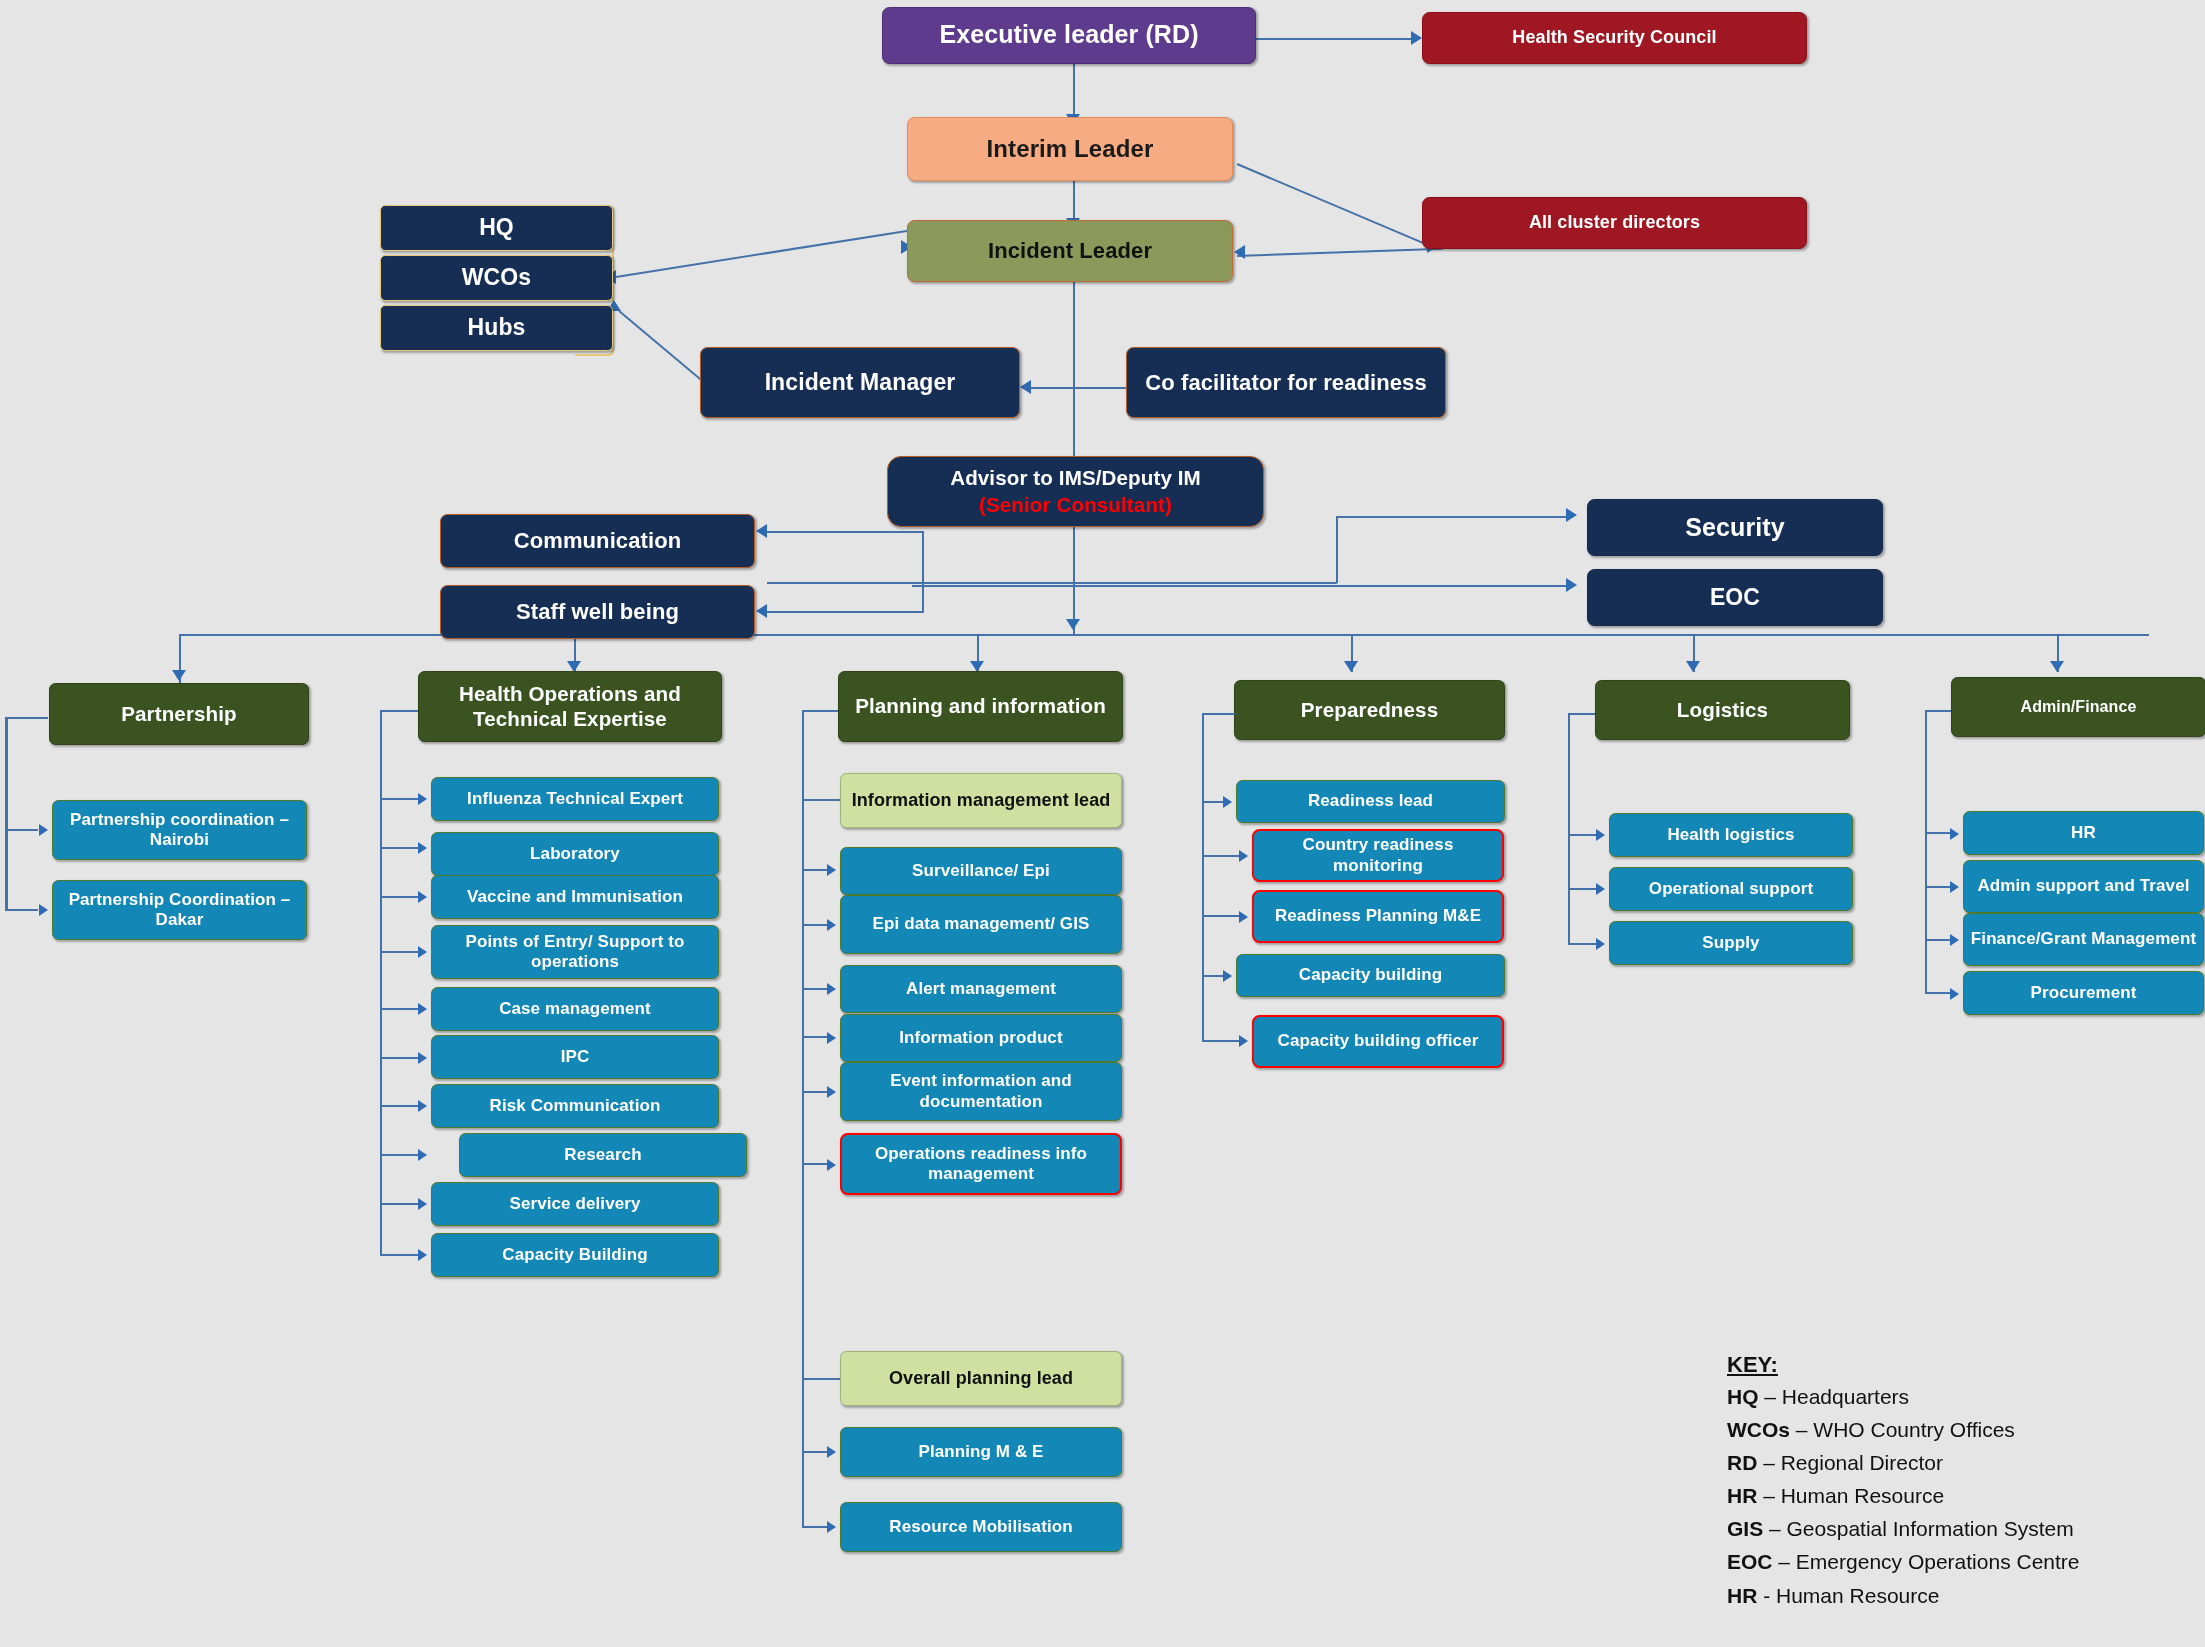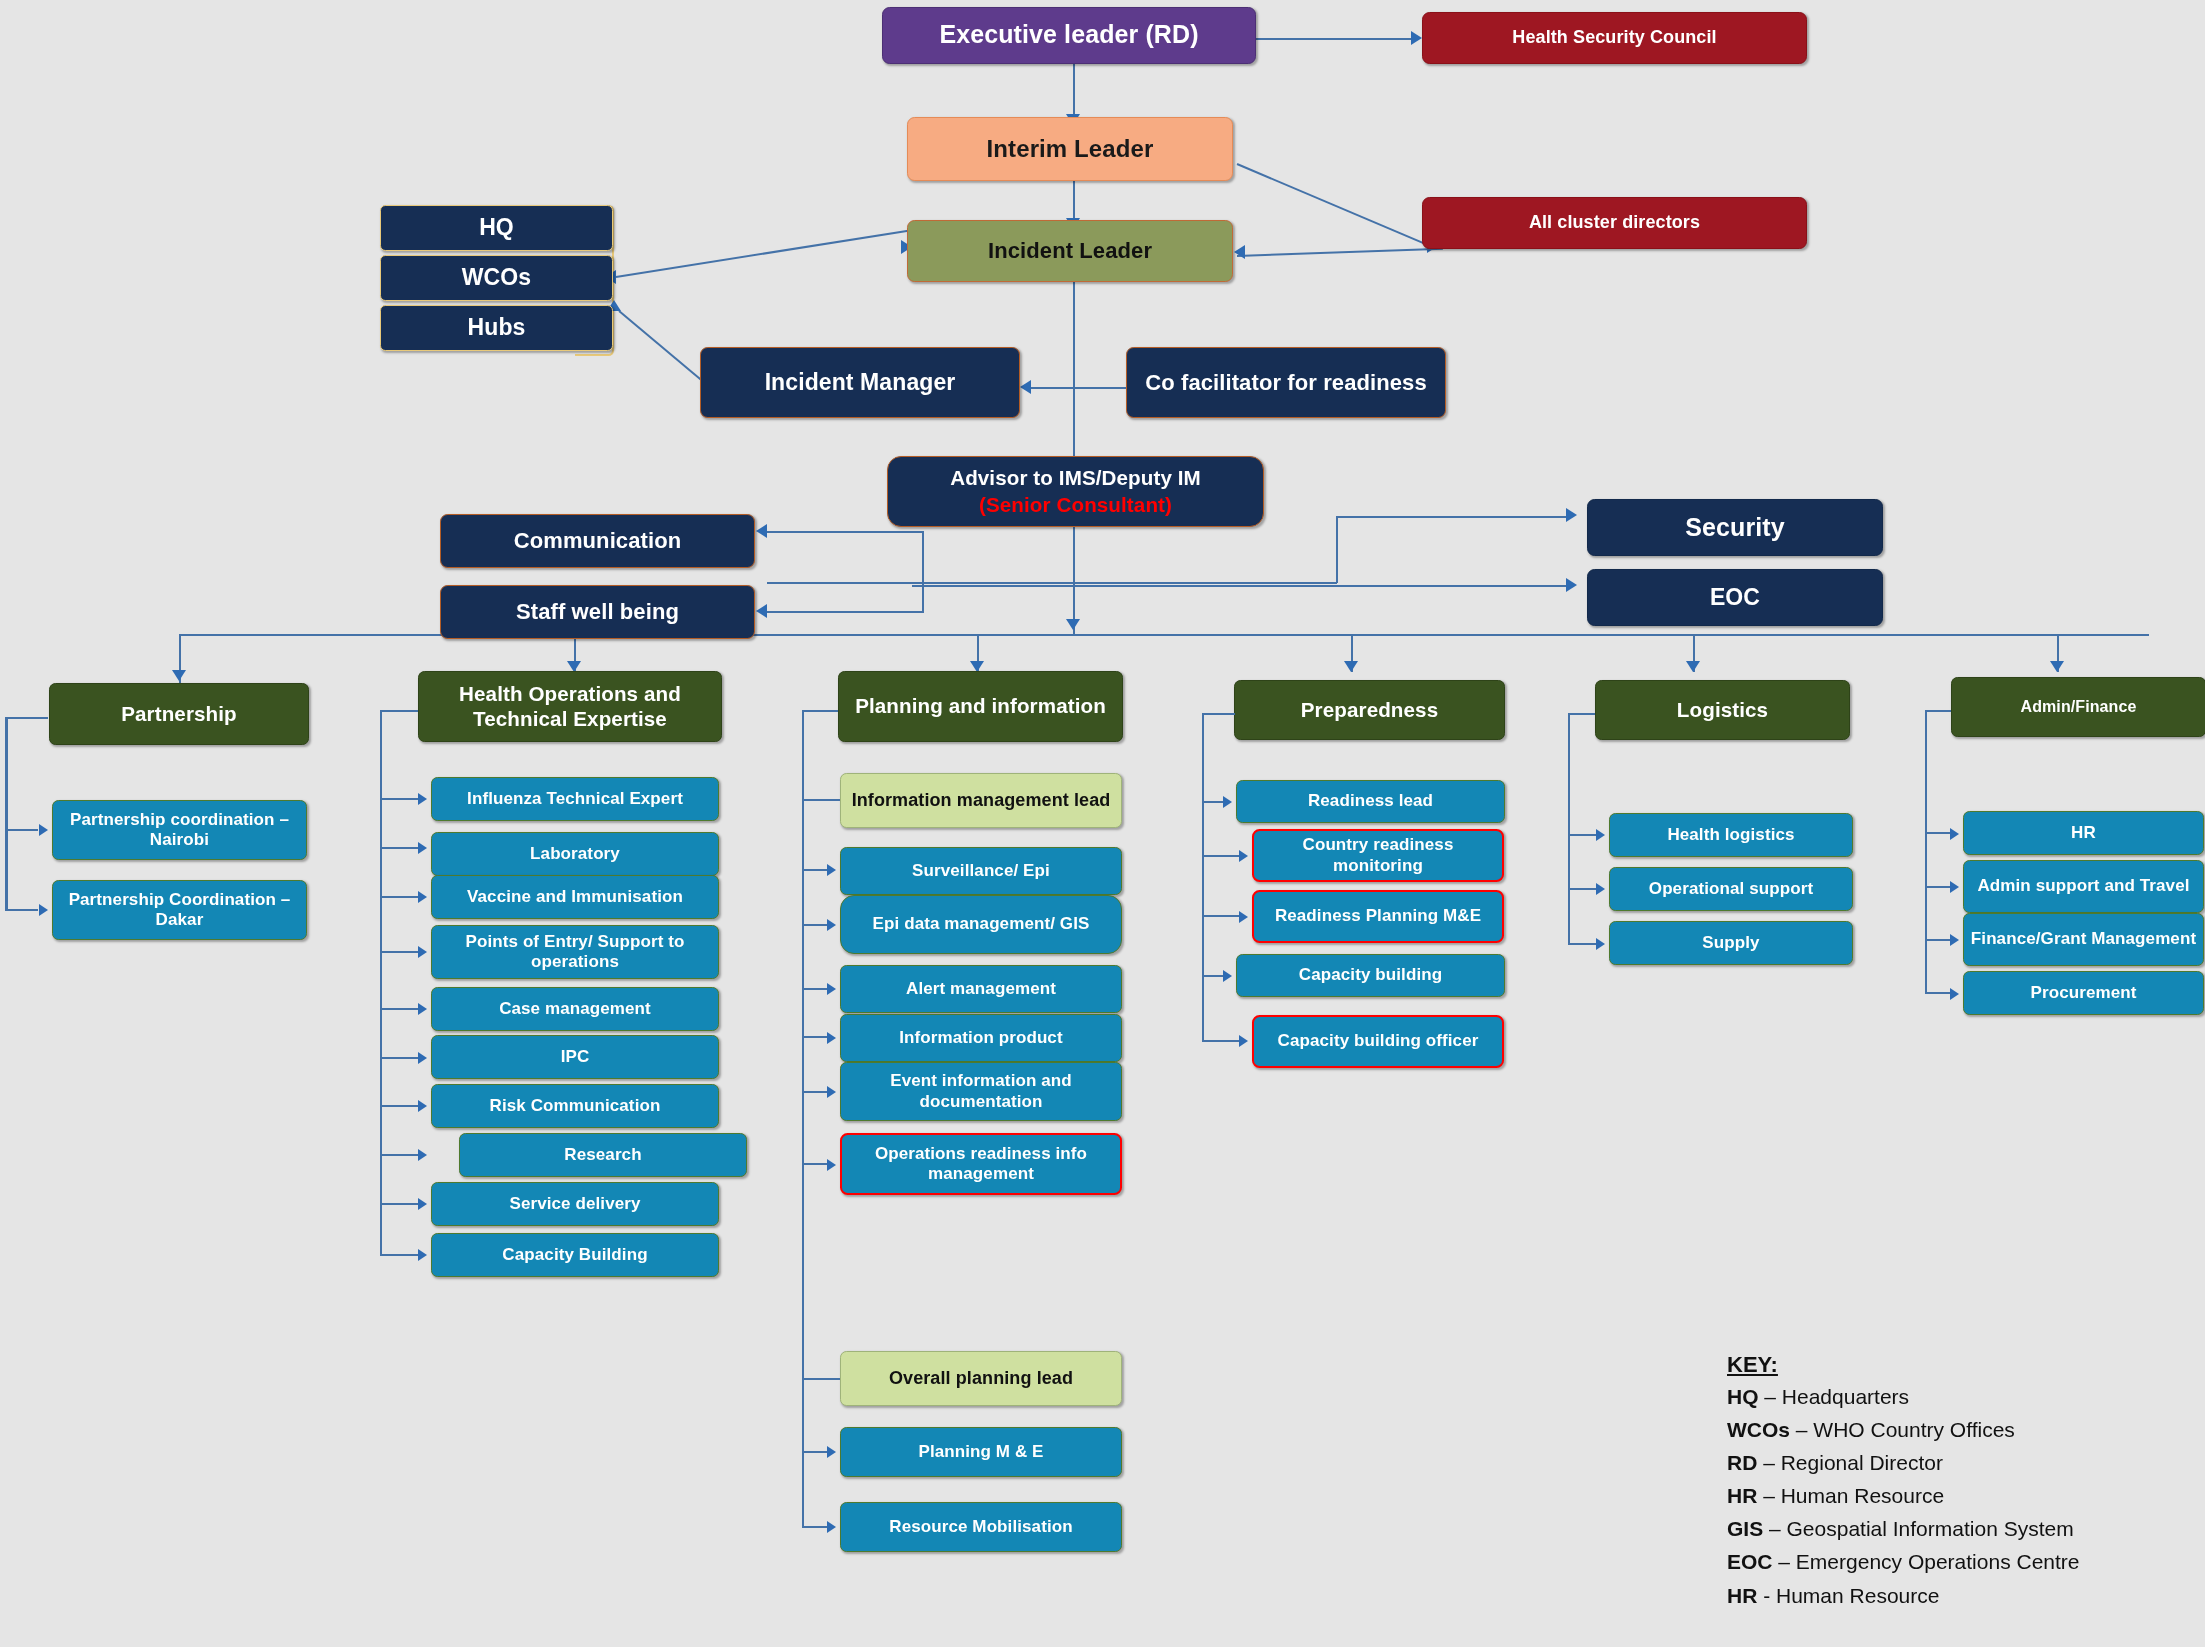--- a/index.html
+++ b/index.html
@@ -201,21 +201,21 @@
       <div class="ln h" style="left:380px;top:1254px;width:39px;"></div>
       <div class="arw sm right" style="left:418px;top:1249px;"></div>
       <div class="node greenhdr" style="left:838px;top:671px;width:285px;height:71px;font-size:20.6px;">Planning and information</div>
       <div class="ln v" style="left:802px;top:710px;height:817px;"></div>
       <div class="ln h" style="left:802px;top:710px;width:36px;"></div>
       <div class="node lightgreen" style="left:840px;top:773px;width:282px;height:55px;font-size:18px;">Information management lead</div>
       <div class="ln h" style="left:802px;top:799px;width:38px;"></div>
       <div class="node teal" style="left:840px;top:847px;width:282px;height:48px;font-size:17px;">Surveillance/ Epi</div>
       <div class="ln h" style="left:802px;top:869px;width:25px;"></div>
       <div class="arw sm right" style="left:827px;top:864px;"></div>
-      <div class="node teal" style="left:840px;top:895px;width:282px;height:59px;font-size:17px;border-radius:14px;">Epi  data management/ GIS</div>
+      <div class="node teal" style="left:840px;top:895px;width:282px;height:59px;font-size:17px;">Epi  data management/ GIS</div>
       <div class="ln h" style="left:802px;top:924px;width:25px;"></div>
       <div class="arw sm right" style="left:827px;top:919px;"></div>
       <div class="node teal" style="left:840px;top:965px;width:282px;height:48px;font-size:17px;">Alert management</div>
       <div class="ln h" style="left:802px;top:988px;width:25px;"></div>
       <div class="arw sm right" style="left:827px;top:983px;"></div>
       <div class="node teal" style="left:840px;top:1014px;width:282px;height:48px;font-size:17px;">Information product</div>
       <div class="ln h" style="left:802px;top:1036px;width:25px;"></div>
       <div class="arw sm right" style="left:827px;top:1032px;"></div>
       <div class="node teal" style="left:840px;top:1062px;width:282px;height:59px;font-size:17px;">Event information and documentation</div>
       <div class="ln h" style="left:802px;top:1091px;width:25px;"></div>

